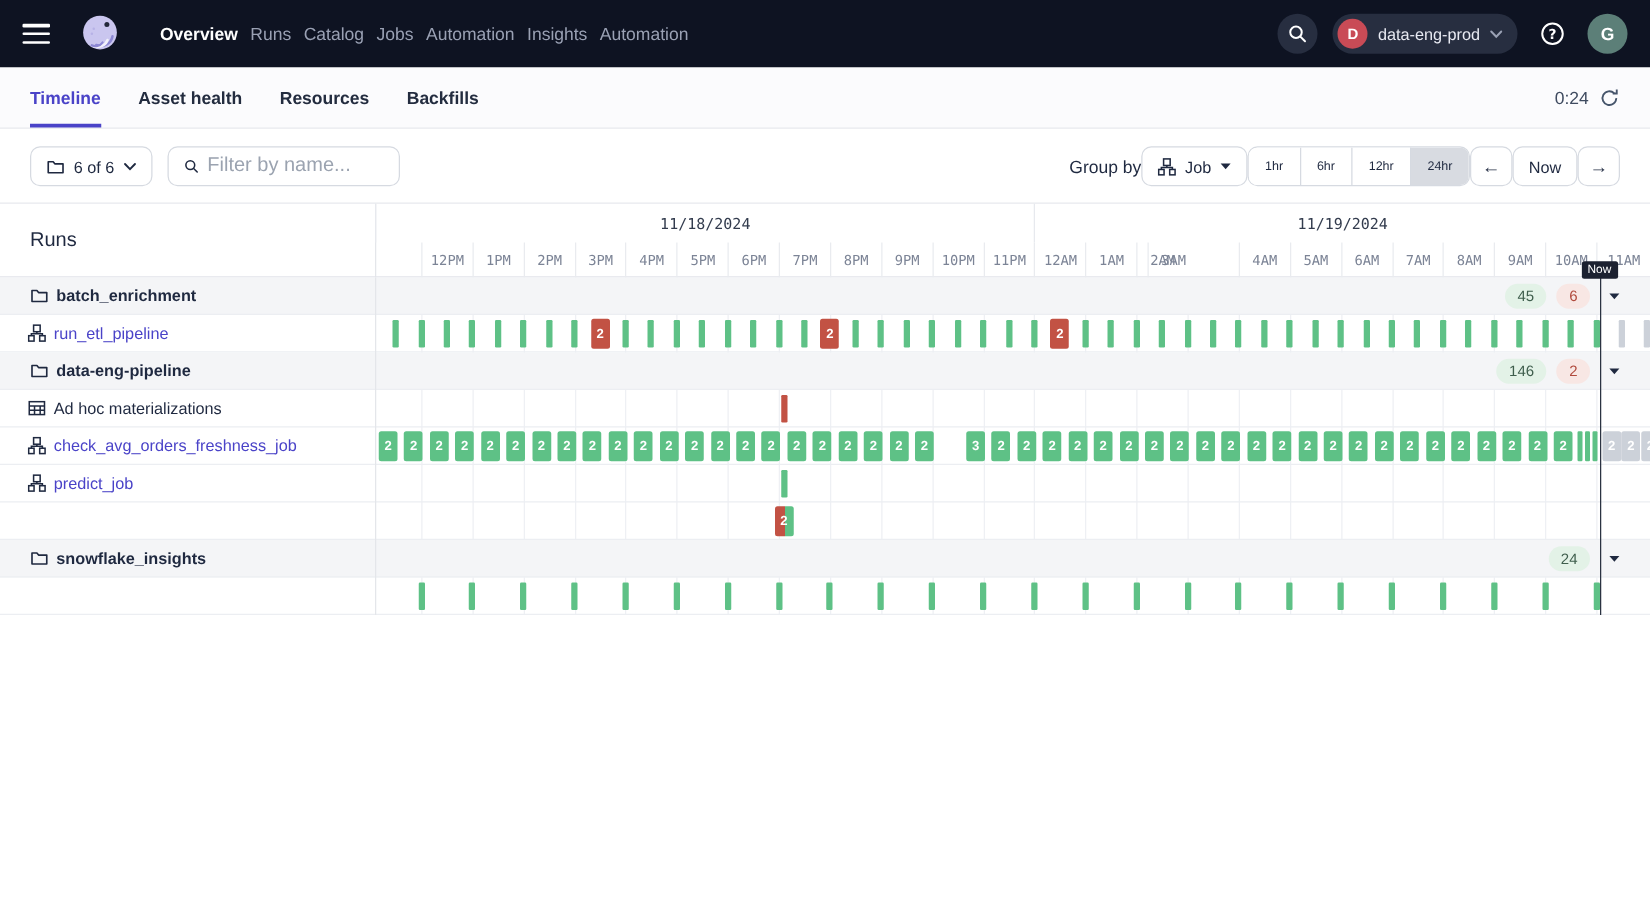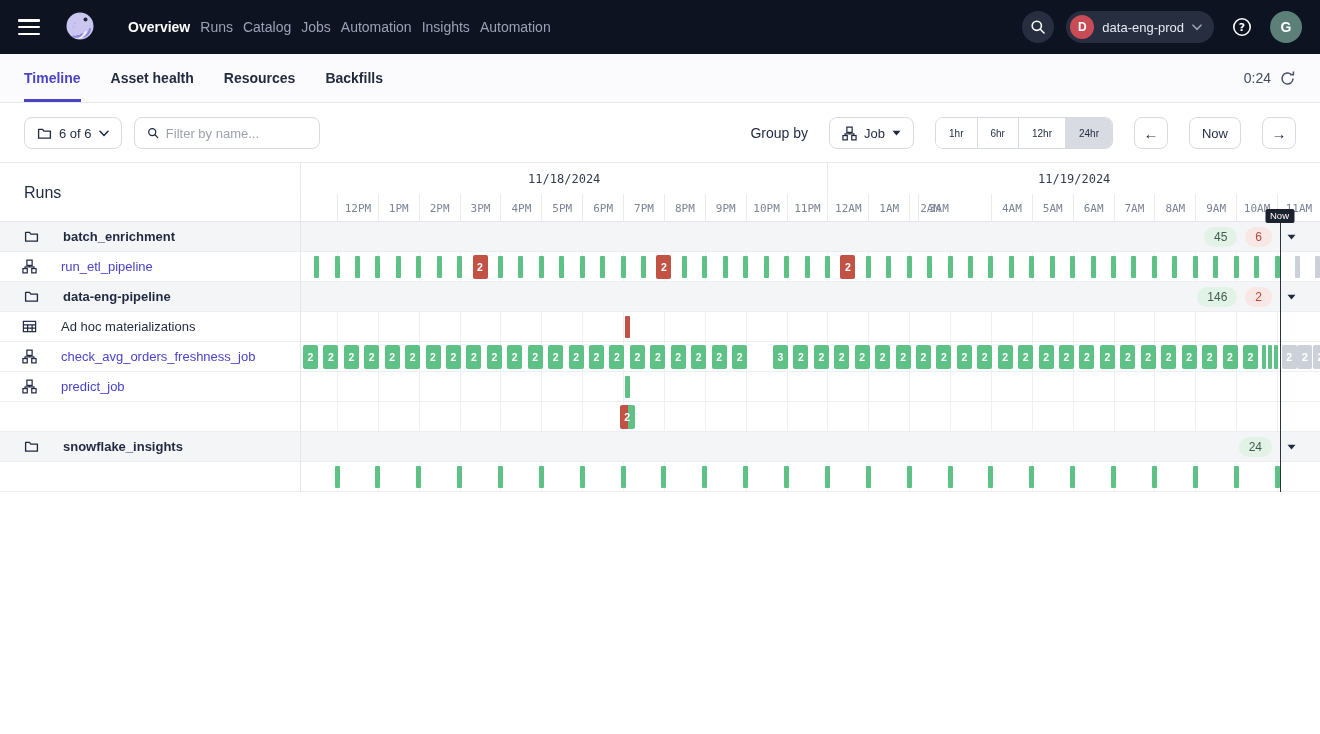--- a/index.html
+++ b/index.html
@@ -36,24 +36,24 @@
   .tab.active { color:var(--accent); border-bottom-color:var(--accent); }
   .tab-right { margin-left:auto; display:flex; align-items:center; gap:8px; }
   .countdown { font-size:14px; color:#3f4b60; }
 
   
   .filterrow { display:flex; align-items:center; padding:0 24px; margin-top:14px; gap:12px; height:32px; }
   .btn { height:32px; border:1px solid #d6dae1; border-radius:8px; background:#fff;
     display:inline-flex; align-items:center; gap:7px; padding:0 12px; font-size:13px;
     color:#1f2940; font-weight:500; cursor:pointer; white-space:nowrap; }
   .search-box { width:186px; }
-  .search-box input { border:none; outline:none; font-size:13px; width:100%; color:#1f2940;
+  .search-box input { border:none; outline:none; font-size:16px; width:100%; color:#1f2940;
     font-family:"Liberation Sans","DejaVu Sans",sans-serif; }
   .search-box input::placeholder { color:#9ba3b0; }
-  .filter-right { margin-left:auto; display:flex; align-items:center; gap:21px; }
+  .filter-right { margin-left:auto; display:flex; align-items:center; gap:0; }
   .groupby-label { font-size:14px; color:#1f2940; }
   .segmented { display:flex; border:1px solid #d6dae1; border-radius:8px; overflow:hidden; height:32px; }
   .segment { padding:0 13px; display:flex; align-items:center; font-size:10px; color:#1f2940;
     background:#fff; border-left:1px solid #d6dae1; cursor:pointer; }
   .segment:first-child { border-left:none; }
   .segment.active { background:#d8dbe1; font-weight:500; }
   .arrow-btn { width:34px; justify-content:center; padding:0; font-size:15px; }
 
   
   .timeline { position:relative; width:1320px; margin-top:13px; }
@@ -70,21 +70,21 @@
   .tl-header-bottom { position:absolute; left:0; right:0; bottom:0; height:1px; background:#e2e4ea; }
   .now-tooltip { position:absolute; top:46px; transform:translateX(-50%); background:#1c2130;
     color:#fff; font-size:9.5px; padding:1px 5px 2px; border-radius:2px; z-index:6; }
 
   .tl-rows { position:relative; width:1320px; }
   .gridlines { position:absolute; top:0; bottom:0; left:0; right:0; pointer-events:none; }
   .gridline { position:absolute; top:0; bottom:0; width:1px; background:#eef0f4; }
   .tl-row { position:relative; height:30px; border-bottom:1px solid #eceef2; }
   .tl-row.group { background:#f4f5f7; }
   .row-label { position:absolute; left:0; top:0; width:300px; height:100%; display:flex;
-    align-items:center; gap:24px; padding-left:24px; }
+    align-items:center; gap:6px; padding-left:24px; }
   .tl-row.job .row-label { padding-left:22px; }
   .row-label .lbl { font-size:13px; }
   .tl-row.group .lbl { font-weight:700; color:#1f2940; }
   .tl-row.job .lbl { color:var(--accent); cursor:pointer; }
   .tl-row.job .lbl.plain { color:#1f2940; }
   .col-divider { position:absolute; left:300px; top:0; bottom:0; width:1px; background:#e4e6ea; }
   .badges { position:absolute; right:48px; top:0; height:100%; display:flex; align-items:center; gap:8px; }
   .badge { font-size:12px; padding:2px 10px; border-radius:10px; line-height:16px; }
   .badge.green { background:var(--badge-green-bg); color:var(--badge-green-text); }
   .badge.red { background:var(--badge-red-bg); color:var(--badge-red-text); }

